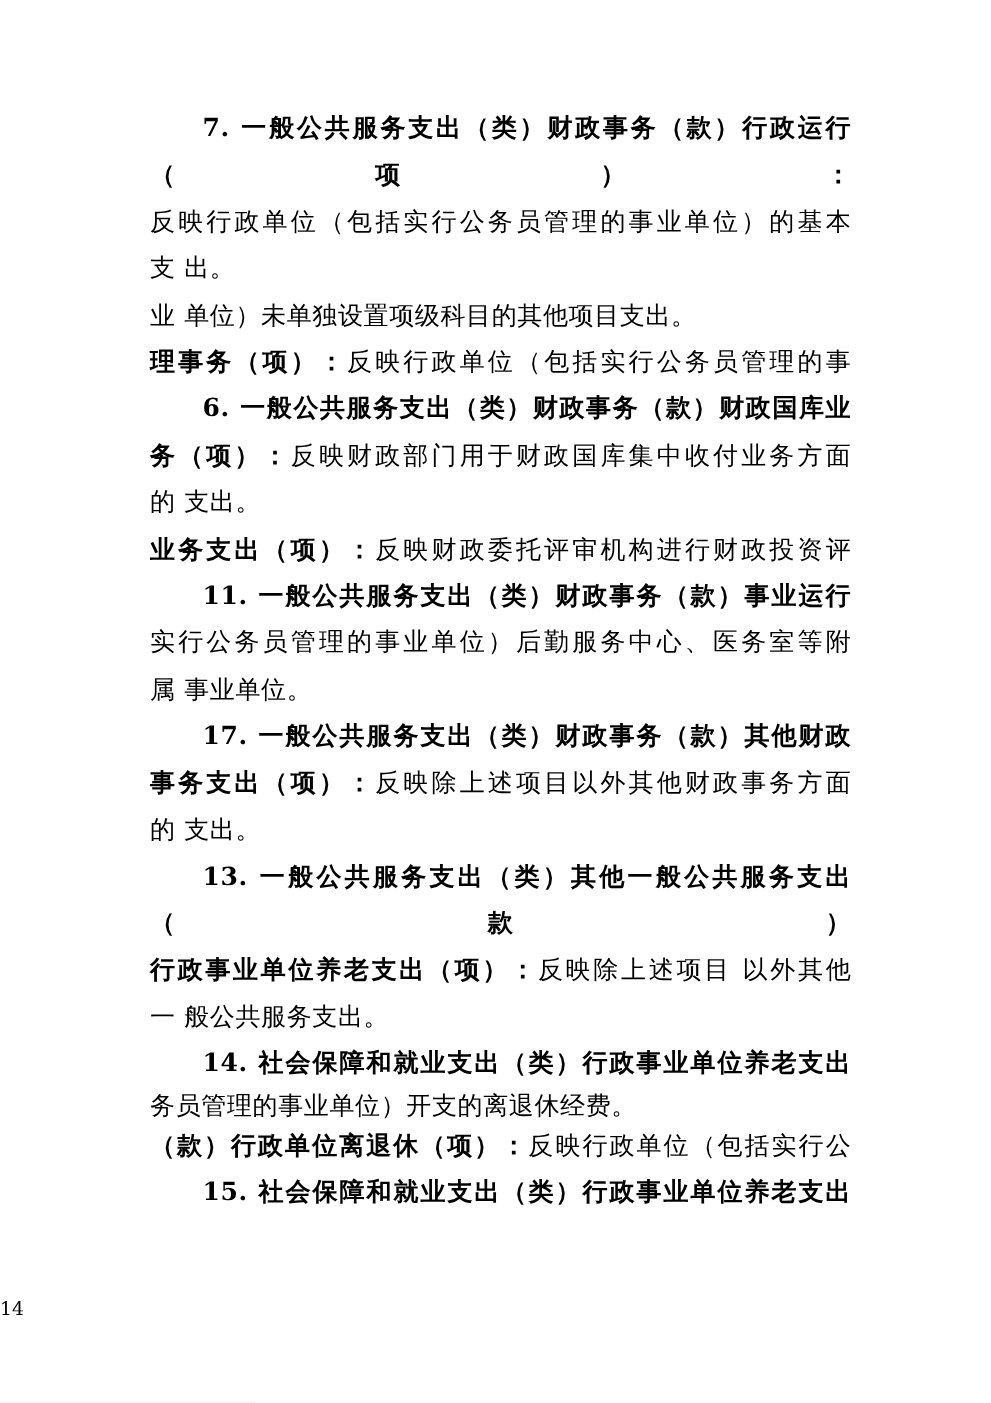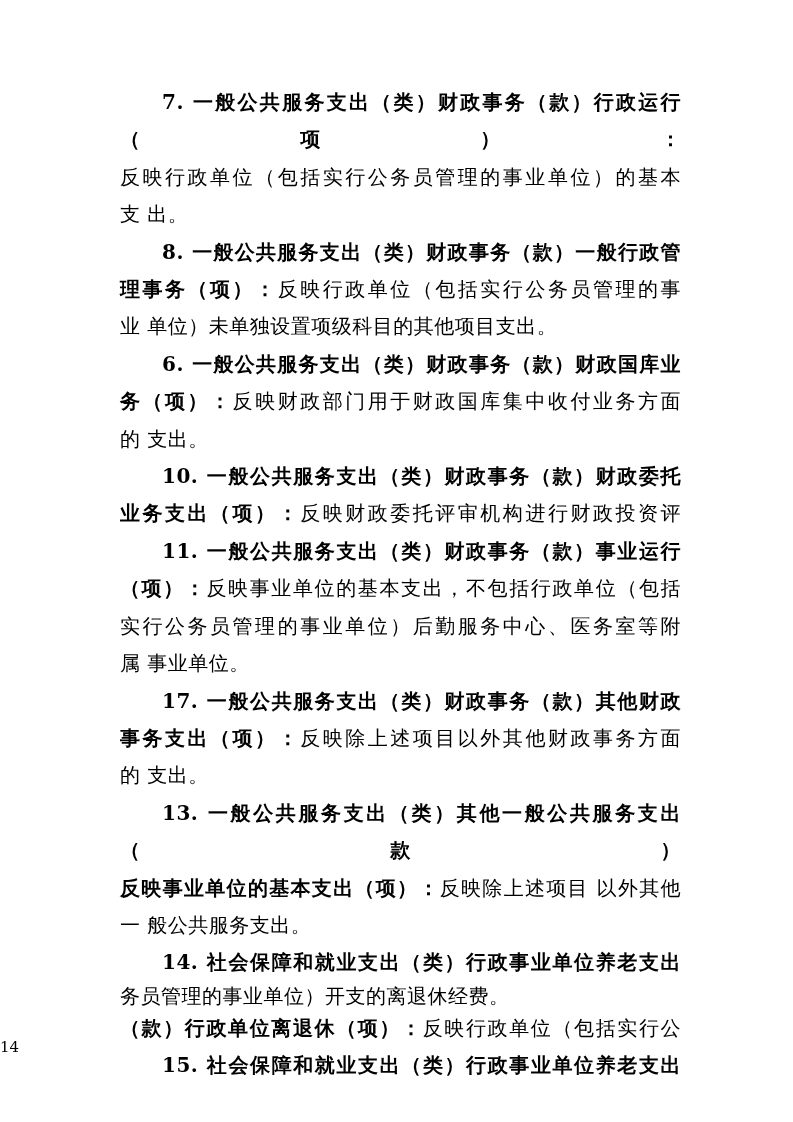--- a/index.html
+++ b/index.html
@@ -58,47 +58,44 @@
 <body>
 
 <div class="page">
   <section class="text-block" id="text-block">
       <div class="para">
         <div class="line indent fill"><span class="seg bold">7. 一般公共服务支出（类）财政事务（款）行政运行（项）：</span></div>
         <div class="line fill"><span class="seg">反映行政单位（包括实行公务员管理的事业单位）的基本</span></div>
         <div class="line"><span class="seg">支 出。</span></div>
       </div>
       <div class="para">
-        <div class="line indent fill"><span class="seg bold">8. 一般公共服务支出（类）财政事务（款）一般行政管</span></div>
+        <div class="line"><span class="seg">业 单位）未单独设置项级科目的其他项目支出。</span></div>
         <div class="line fill"><span class="seg bold">理事务（项）：</span><span class="seg">反映行政单位（包括实行公务员管理的事</span></div>
-        <div class="line"><span class="seg">业 单位）未单独设置项级科目的其他项目支出。</span></div>
       </div>
       <div class="para">
         <div class="line indent fill"><span class="seg bold">6. 一般公共服务支出（类）财政事务（款）财政国库业</span></div>
         <div class="line fill"><span class="seg bold">务（项）：</span><span class="seg">反映财政部门用于财政国库集中收付业务方面</span></div>
         <div class="line"><span class="seg">的 支出。</span></div>
       </div>
       <div class="para">
-        <div class="line indent fill"><span class="seg bold">10. 一般公共服务支出（类）财政事务（款）财政委托</span></div>
         <div class="line fill"><span class="seg bold">业务支出（项）：</span><span class="seg">反映财政委托评审机构进行财政投资评</span></div>
       </div>
       <div class="para">
         <div class="line indent fill"><span class="seg bold">11. 一般公共服务支出（类）财政事务（款）事业运行</span></div>
-        <div class="line fill"><span class="seg bold">（项）：</span><span class="seg">反映事业单位的基本支出，不包括行政单位（包括</span></div>
         <div class="line fill"><span class="seg">实行公务员管理的事业单位）后勤服务中心、医务室等附</span></div>
         <div class="line"><span class="seg">属 事业单位。</span></div>
       </div>
       <div class="para">
         <div class="line indent fill"><span class="seg bold">17. 一般公共服务支出（类）财政事务（款）其他财政</span></div>
         <div class="line fill"><span class="seg bold">事务支出（项）：</span><span class="seg">反映除上述项目以外其他财政事务方面</span></div>
         <div class="line"><span class="seg">的 支出。</span></div>
       </div>
       <div class="para">
         <div class="line indent fill"><span class="seg bold">13. 一般公共服务支出（类）其他一般公共服务支出（款）</span></div>
-        <div class="line fill"><span class="seg bold">反映事业单位的基本支出（项）：</span><span class="seg">反映除上述项目 以外其他</span></div>
+        <div class="line fill"><span class="seg bold">行政事业单位养老支出（项）：</span><span class="seg">反映除上述项目 以外其他</span></div>
         <div class="line"><span class="seg">一 般公共服务支出。</span></div>
       </div>
       <div class="para">
         <div class="line indent fill"><span class="seg bold">14. 社会保障和就业支出（类）行政事业单位养老支出</span></div>
         <div class="line tight"><span class="seg">务员管理的事业单位）开支的离退休经费。</span></div>
         <div class="line fill"><span class="seg bold">（款）行政单位离退休（项）：</span><span class="seg">反映行政单位（包括实行公</span></div>
       </div>
       <div class="para">
         <div class="line indent fill"><span class="seg bold">15. 社会保障和就业支出（类）行政事业单位养老支出</span></div>
       </div>

